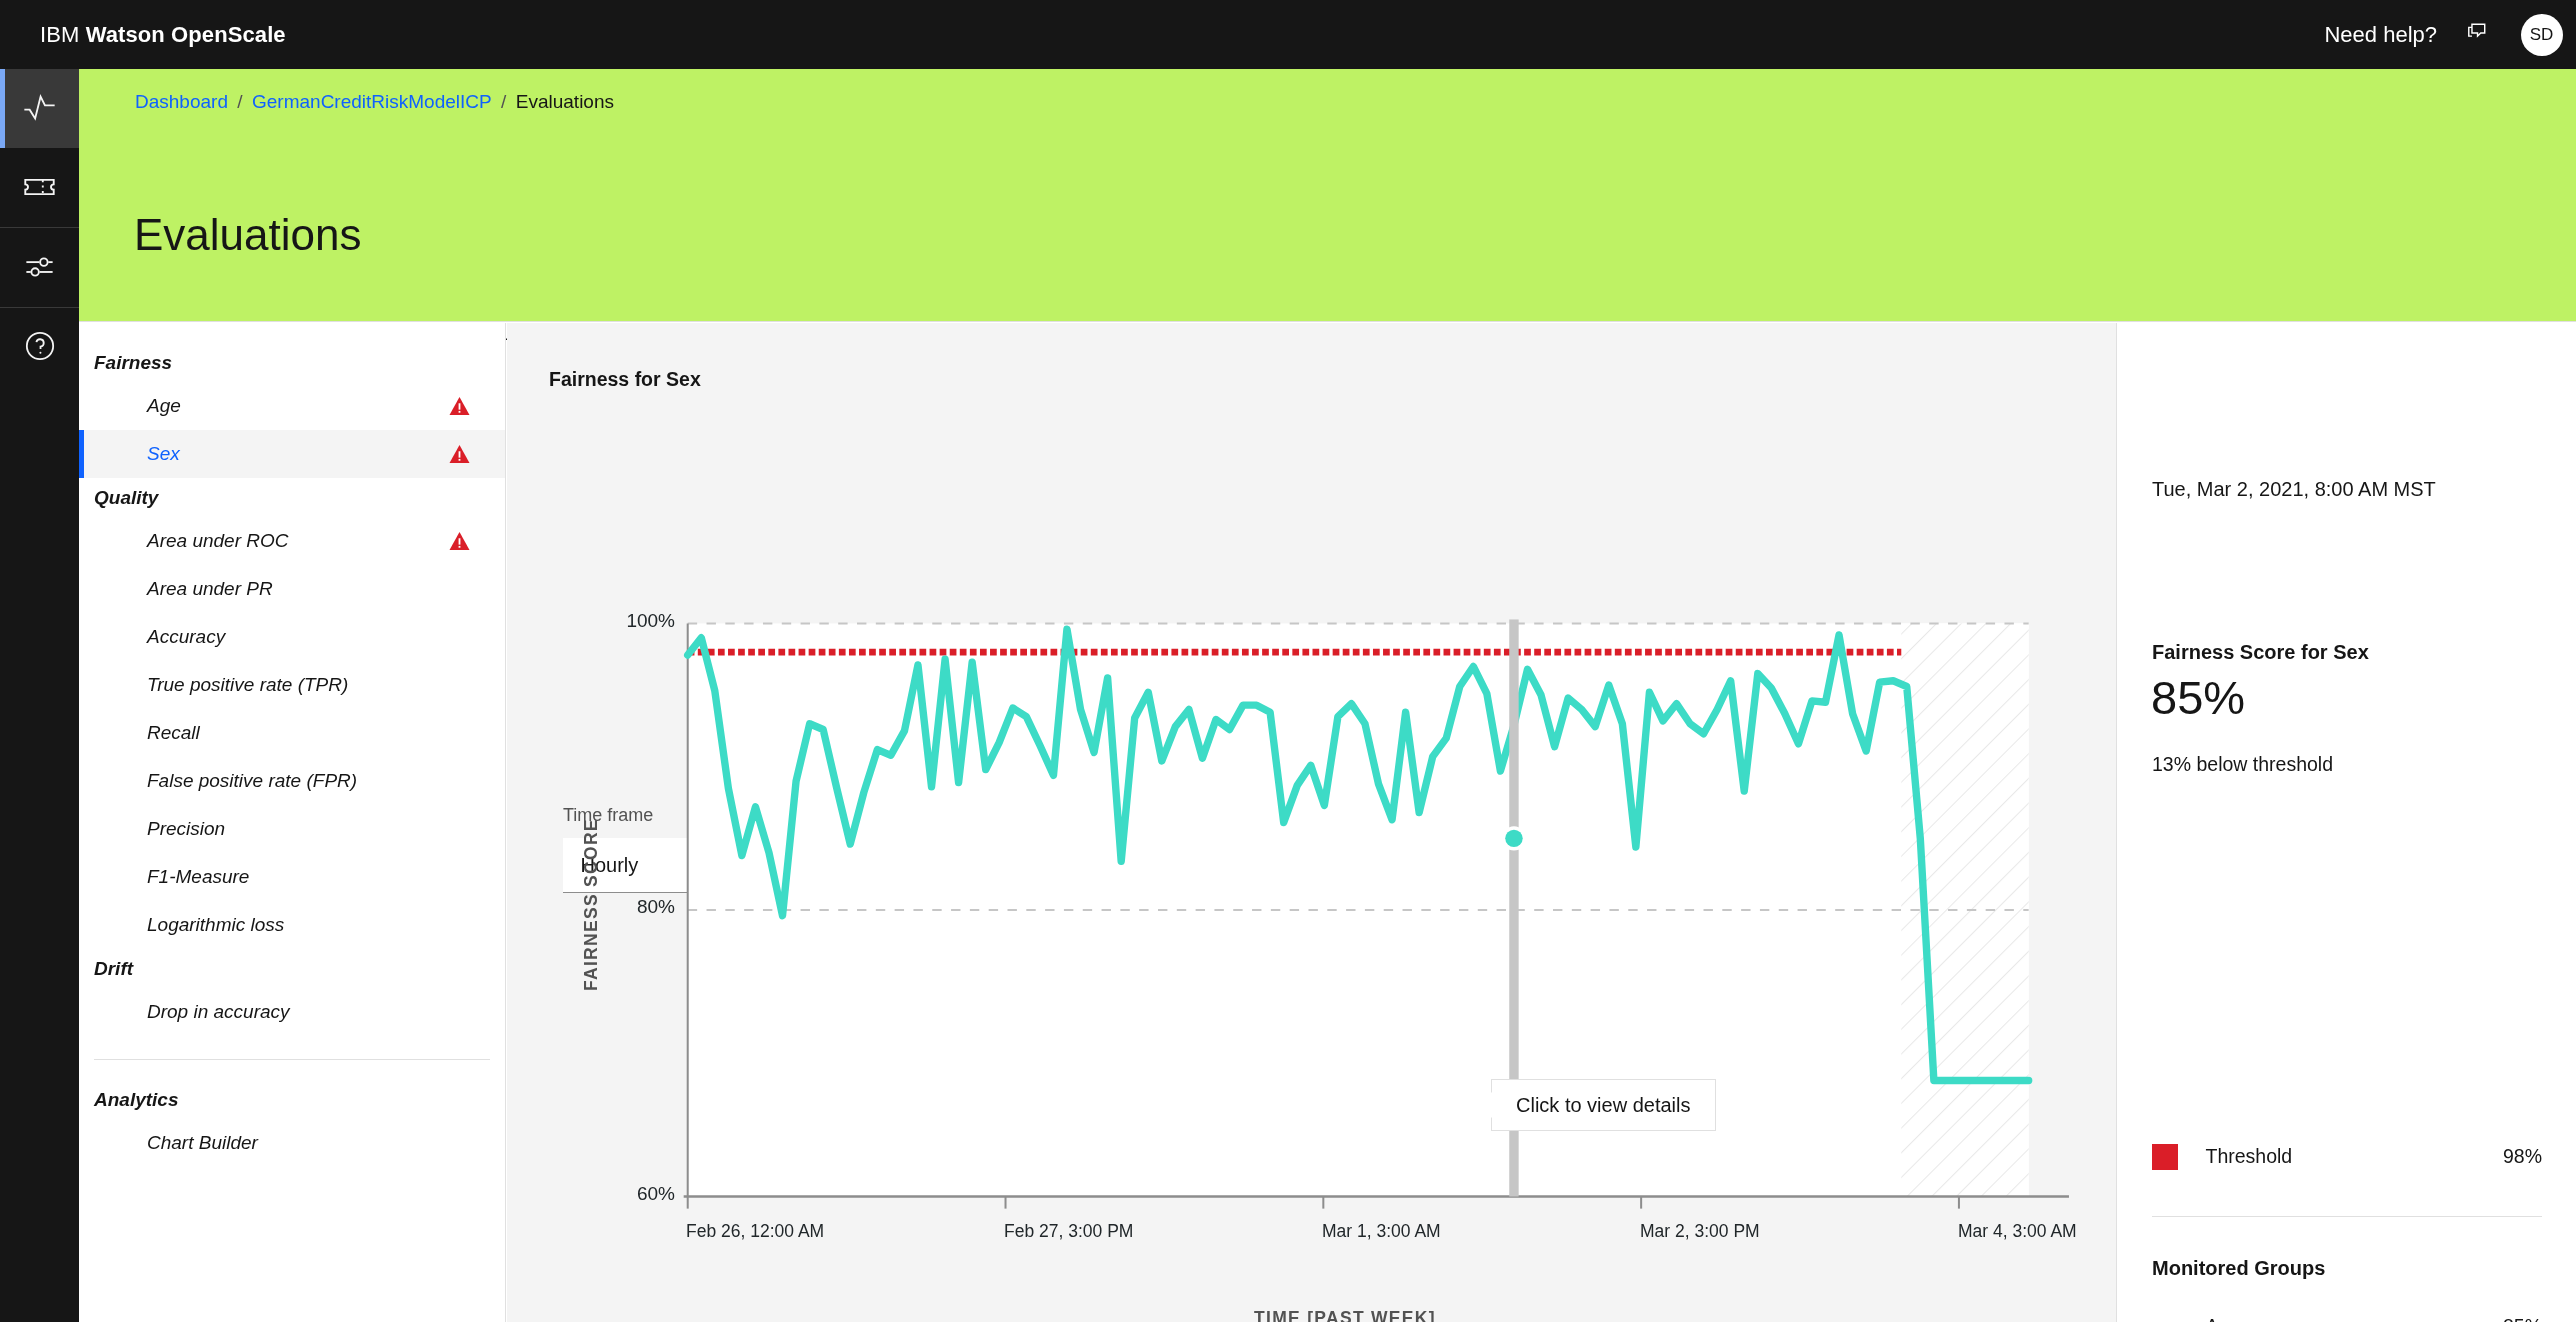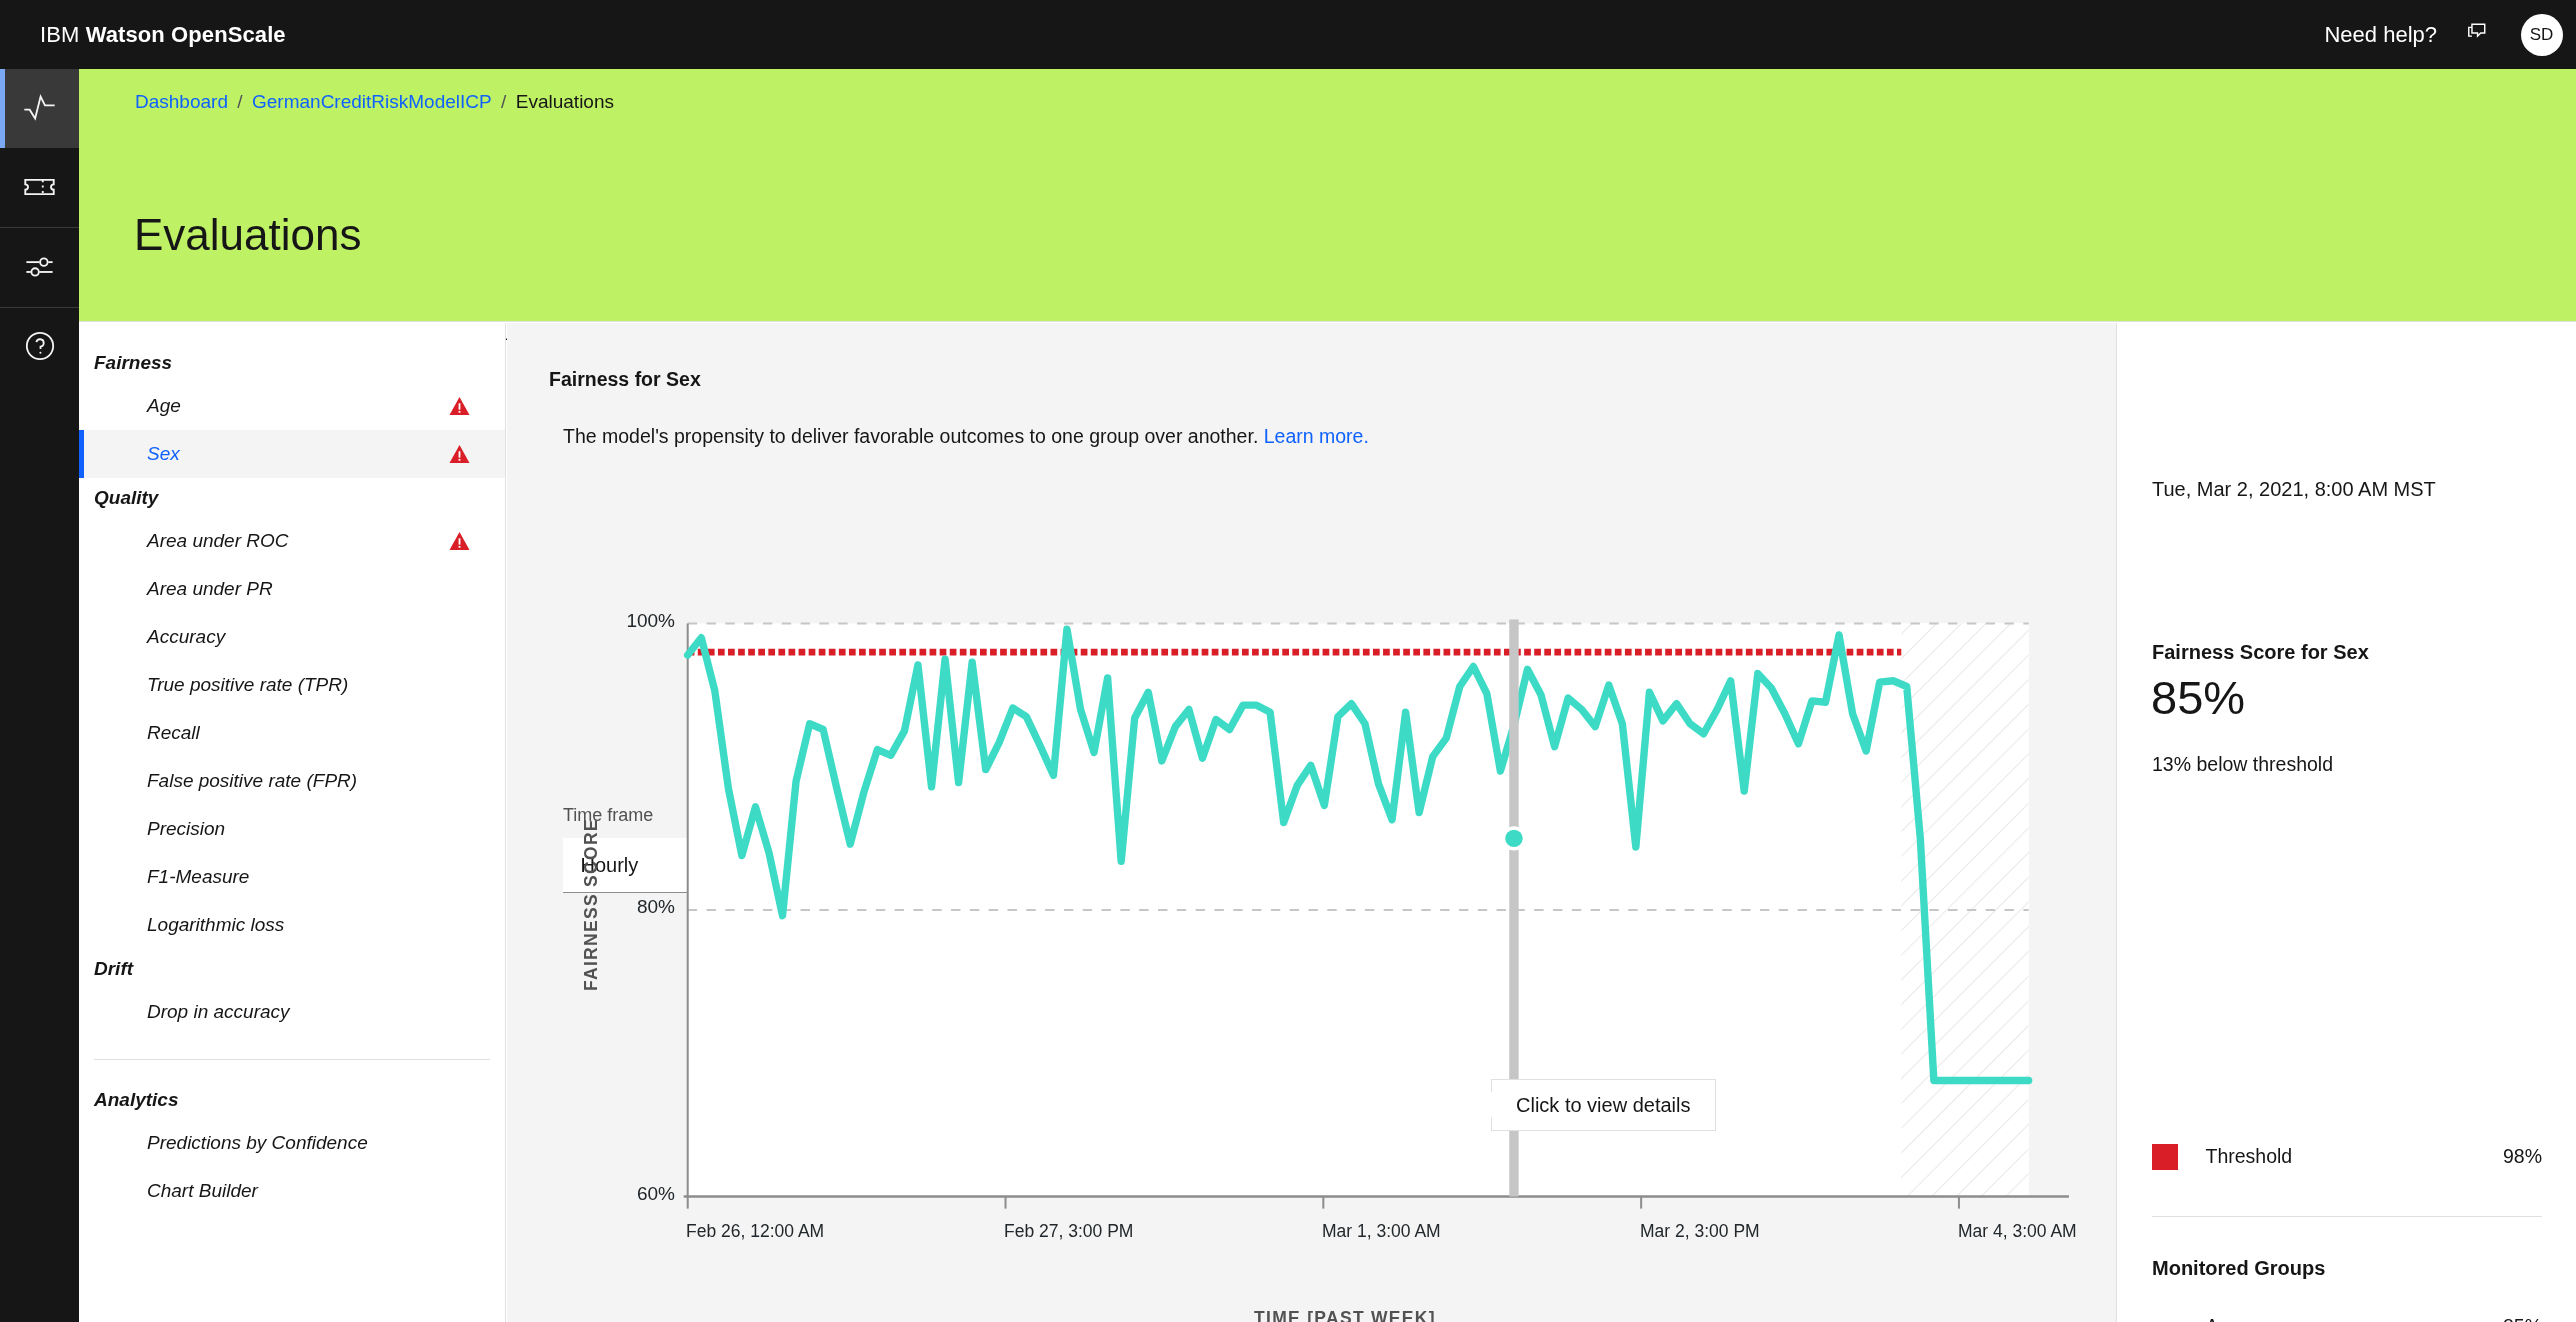--- a/index.html
+++ b/index.html
@@ -310,34 +310,27 @@
           <span class="lbl">Logarithmic loss</span>
         </div>
         <div class="nav-group-label">Drift</div>
         <div class="nav-item">
           <span class="lbl">Drop in accuracy</span>
         </div>
         <div class="nav-sub-divider"></div>
         <div style="height: 20px;"></div>
         <div class="nav-group-label">Analytics</div>
         <div class="nav-item">
-          <span class="lbl">Predictions by Confidence</span>
-        </div>
-        <div class="nav-item">
           <span class="lbl">Chart Builder</span>
         </div>
       </div>
   </div>
 
   <div class="center">
     <div class="c-title">Fairness for Sex</div>
-    <div class="c-desc">
-      <span>The model's propensity to deliver favorable outcomes to one group over another.</span>
-      <a href="#">Learn more.</a>
-    </div>
 
     <div class="ctrl-row">
       <div class="ctrl" style="left:0;">
         <div class="ctrl-label">Time frame</div>
         <div class="ctrl-box">
           <span class="val">Hourly</span>
           <span class="chev">
             <svg width="19" height="12" viewBox="0 0 28 18" fill="none" stroke="#161616" stroke-width="2.2">
                 <path d="M3 5 L14 14 L25 5"></path>
               </svg>

